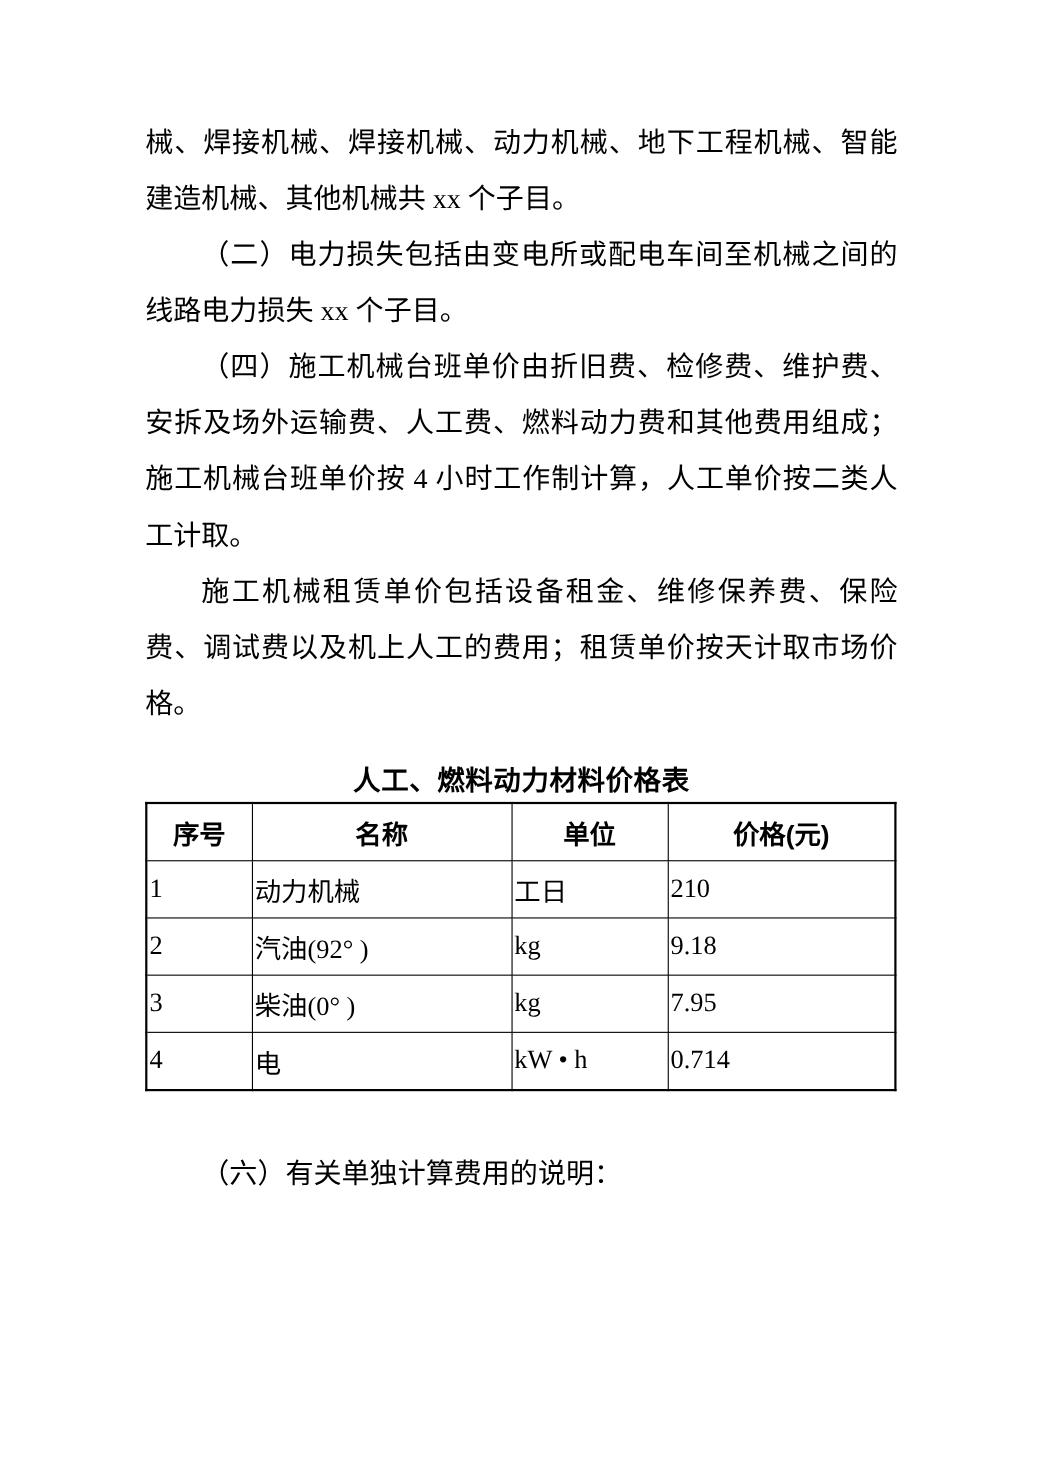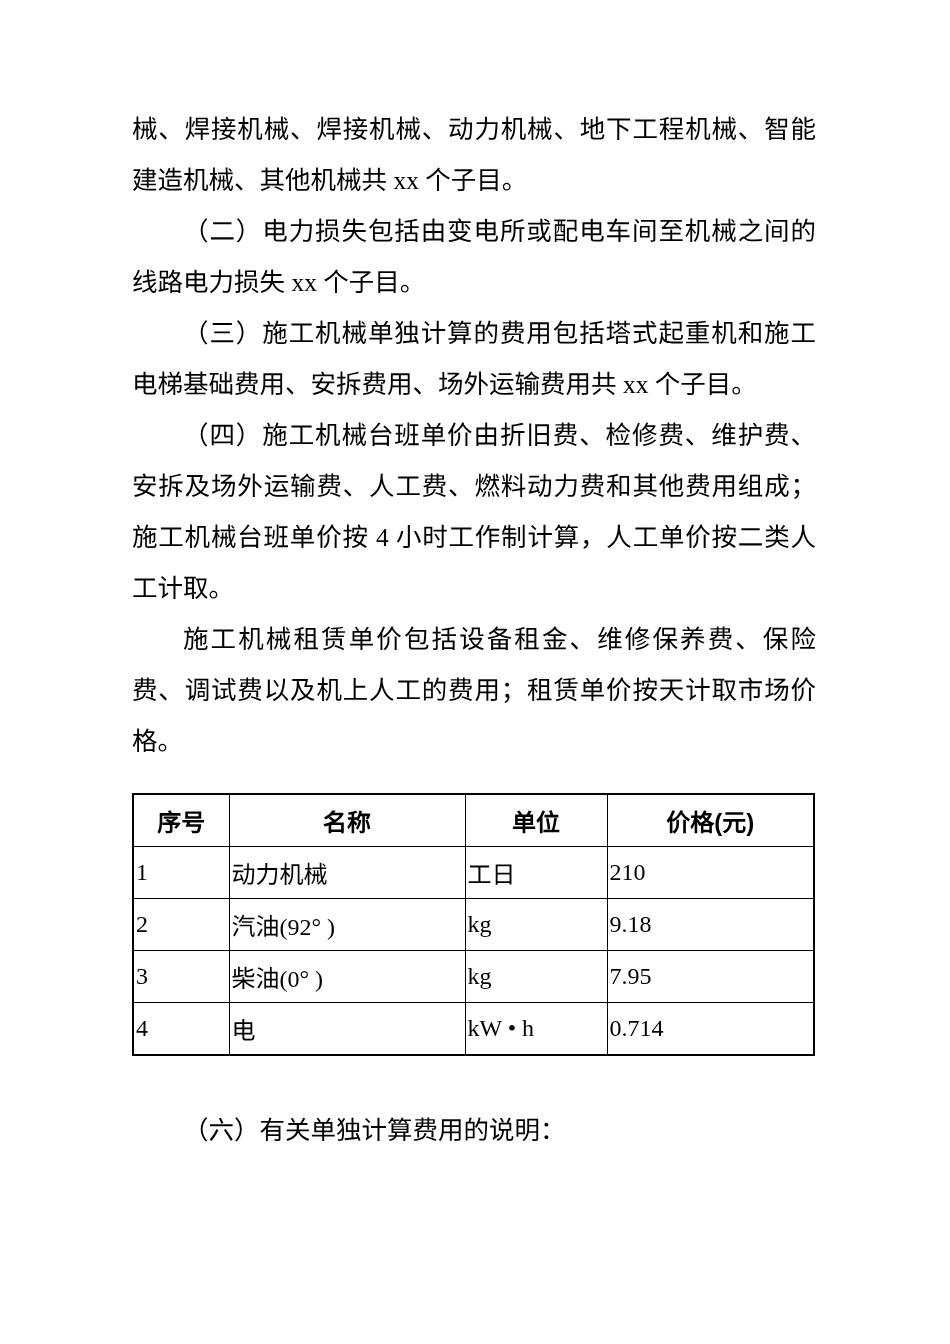--- a/index.html
+++ b/index.html
@@ -82,28 +82,28 @@
 </head>
 <body>
 
 <div class="page">
   <div class="content">
 
     <p class="para">械、焊接机械、焊接机械、动力机械、地下工程机械、智能建造机械、其他机械共 xx 个子目。</p>
 
     <p class="para indent">（二）电力损失包括由变电所或配电车间至机械之间的线路电力损失 xx 个子目。</p>
 
-    <p class="para indent">（三）施工机械单独计算的费用包括塔式起重机和施工电梯基础费用、安拆费用、场外运输费用共 xx 个子目。</p>
 
     <p class="para indent">（四）施工机械台班单价由折旧费、检修费、维护费、安拆及场外运输费、人工费、燃料动力费和其他费用组成；施工机械台班单价按 4 小时工作制计算，人工单价按二类人工计取。</p>
 
     <p class="para indent">施工机械租赁单价包括设备租金、维修保养费、保险费、调试费以及机上人工的费用；租赁单价按天计取市场价格。</p>
 
     <div class="gap-before-title"></div>
 
+    <div class="table-title">人工、燃料动力材料价格表</div>
 
     <table class="price-table">
       <colgroup>
         <col class="c-no">
         <col class="c-name">
         <col class="c-unit">
         <col class="c-price">
       </colgroup>
       <thead>
         <tr>

